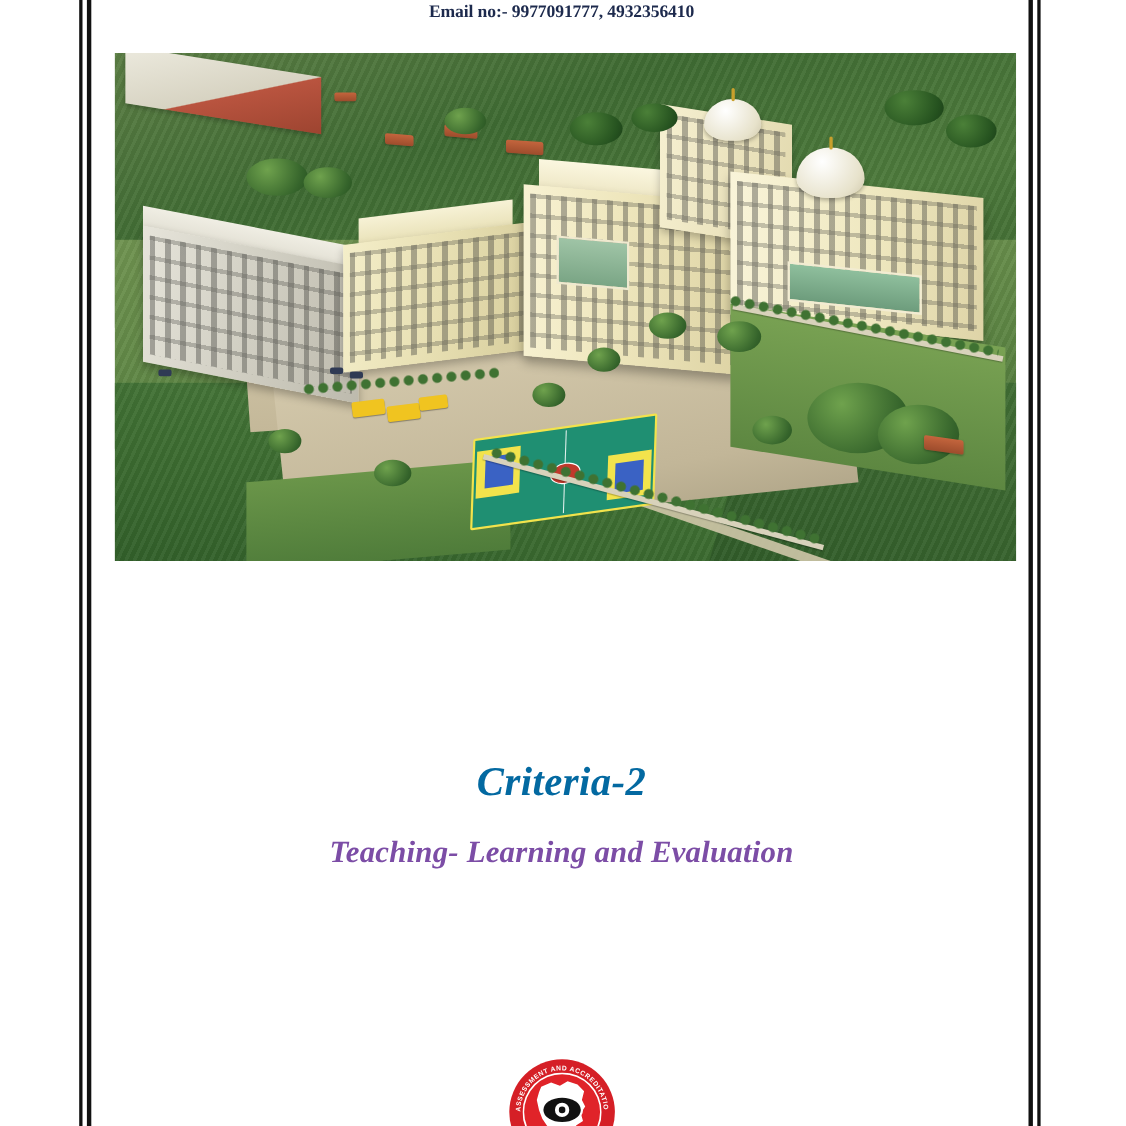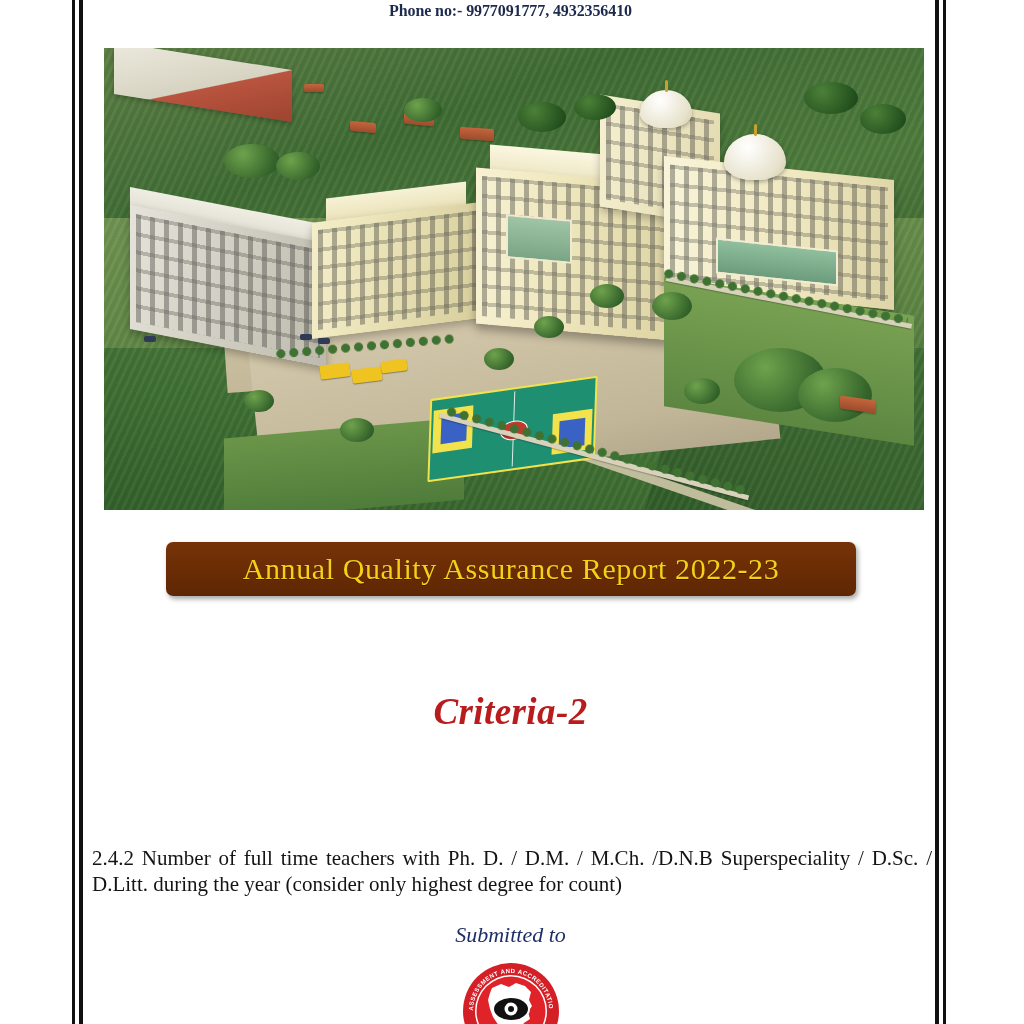--- a/index.html
+++ b/index.html
@@ -334,21 +334,21 @@
 
   
   #criteria {
     position: absolute;
     left: 0; top: 690px;
     width: 849px;
     text-align: center;
     font-style: italic;
     font-weight: bold;
     font-size: 37px;
-    color: #b91c1c;
+    color: #0369a1;
     letter-spacing: 0.4px;
   }
   #subtitle {
     position: absolute;
     left: 0; top: 760px;
     width: 849px;
     text-align: center;
     font-style: italic;
     font-weight: bold;
     font-size: 28px;
@@ -460,21 +460,21 @@
 
   <div class="rule rule-left-outer"></div>
   <div class="rule rule-left-inner"></div>
   <div class="rule rule-right-outer"></div>
   <div class="rule rule-right-inner"></div>
 
   <div id="content">
 
     <div id="hdr">
       <div class="line2">
-        <span>Phone no:- </span><span>9977091777, 4932356410</span>
+        <span>Email no:- </span><span>9977091777, 4932356410</span>
       </div>
     </div>
 
     <div id="photo-wrap">
       <div id="photo">
 
         <div class="ph sky"></div>
         <div class="ph field-back"></div>
         <div class="ph field-mid"></div>
         <div class="ph field-front"></div>
@@ -559,29 +559,25 @@
         <div class="ph tree" style="left:380px; top:300px; width:30px; height:22px;"></div>
         <div class="ph tree" style="left:236px; top:370px; width:34px; height:24px;"></div>
         <div class="ph tree" style="left:140px; top:342px; width:30px; height:22px;"></div>
         <div class="ph tree" style="left:430px; top:268px; width:30px; height:22px;"></div>
         <div class="ph tree" style="left:486px; top:236px; width:34px; height:24px;"></div>
         <div class="ph tree" style="left:300px; top:50px;  width:38px; height:24px;"></div>
         <div class="ph hut" style="left:736px; top:350px; width:36px; height:13px; transform:skewY(8deg);"></div>
       </div>
     </div>
 
-    <div id="banner">
-      <span id="banner-text">Annual Quality Assurance Report 2022-23</span>
-    </div>
 
     <div id="criteria">Criteria-2</div>
-
-    <div id="sec-body">2.4.2 Number of full time teachers with Ph. D. / D.M. / M.Ch. /D.N.B Superspeciality / D.Sc. / D.Litt. during the year (consider only highest degree for count)</div>
-
-    <div id="submitted">Submitted to</div>
+    <div id="subtitle">Teaching- Learning and Evaluation</div>
+
+
 
     <div id="seal-wrap">
       <div id="seal">
         <div id="seal-inner-ring"></div>
 
         <svg id="seal-rim-text" viewBox="0 0 96 96">
           <defs>
             <path id="rimpath" d="M 10,48 A 38,38 0 0 1 86,48"></path>
           </defs>
           <text>

